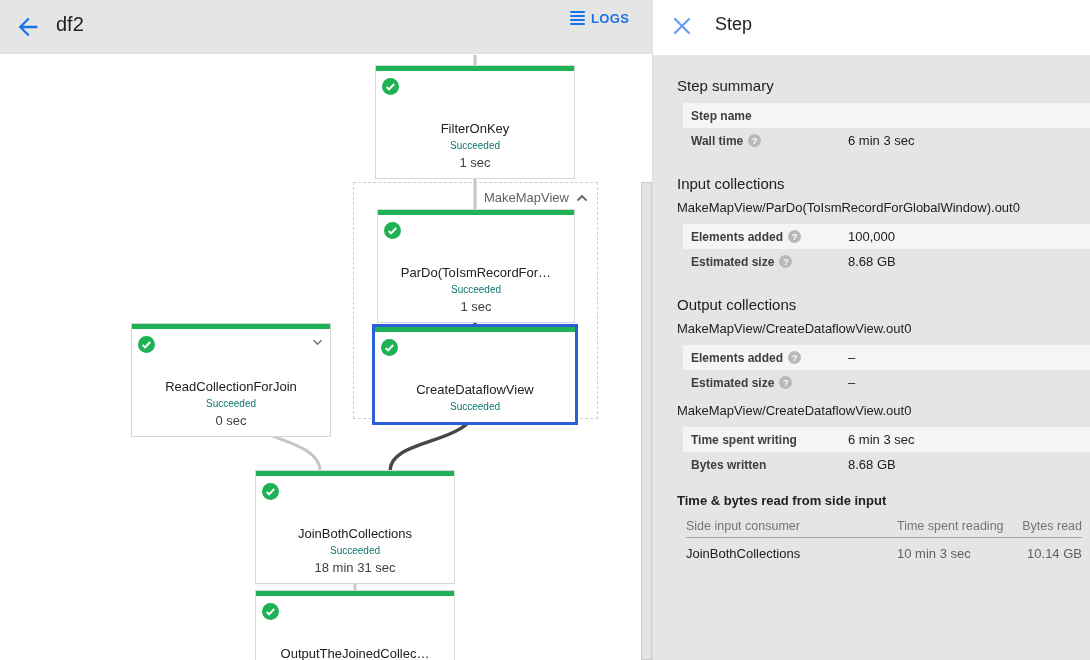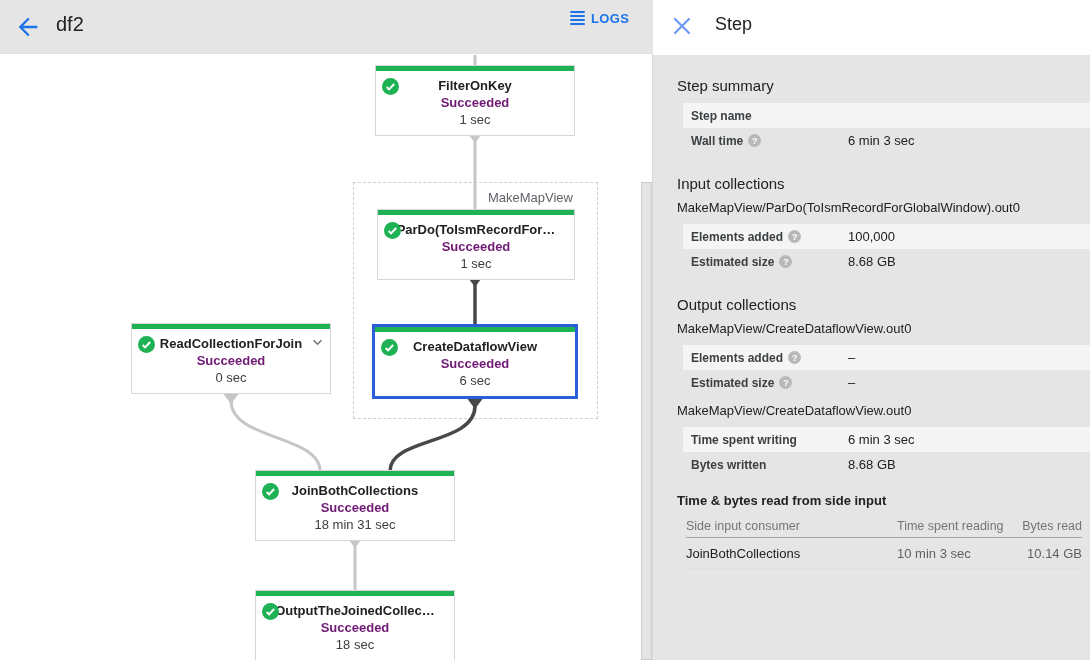--- a/index.html
+++ b/index.html
@@ -43,30 +43,30 @@
   .col-time { width:121px; }
   .col-bytes { flex:1; text-align:right; }
   .si-tr .col-consumer { color:#202124; }
   .si-tr .col-time, .si-tr .col-bytes { color:#616161; }
 
   
   .graph-pane { position:absolute; left:0; top:55px; width:652px; height:605px; background:#fff; }
   .edges { position:absolute; left:0; top:0; width:652px; height:660px; z-index:2; pointer-events:none; }
   .group-box { position:absolute; left:353px; top:182px; width:245px; height:237px;
                border:1.5px dashed #cfcfcf; z-index:1; }
-  .group-label { position:absolute; right:24px; top:7px; display:flex; align-items:center; gap:7px;
-                 font-size:13px; color:#5f6368;flex-direction:column; }
+  .group-label { position:absolute; right:9px; top:7px; display:flex; align-items:center; gap:7px;
+                 font-size:13px; color:#5f6368; }
 
   .node { position:absolute; width:200px; background:#fff; border:1px solid #d7d7d7;
           text-align:center; z-index:3; cursor:pointer; }
   .node .bar { height:5px; background:#1eb255; }
   .node .body { position:relative; padding:6px 6px 7px 6px; }
   .node .check { position:absolute; left:6px; top:7px; width:17px; height:17px; }
-  .node .title { font-size:13px; font-weight:700; color:#212121; line-height:17px; }
-  .node .status { font-size:13px; color:#701a75; line-height:17px;font-weight:bold; }
+  .node .title { font-size:13px; font-weight:400; color:#212121; line-height:17px;margin-top:43px; }
+  .node .status { font-size:10px; color:#0f766e; line-height:17px; }
   .node .time { font-size:13px; color:#3c4043; line-height:17px; }
   .node.selected { border:3px solid #2a5fd9; }
   .node .exp-chevron { position:absolute; right:7px; top:10px; }
 
   .n-filter { left:375px; top:65px; }
   .n-pardo  { left:377px; top:209px; width:198px; }
   .n-read   { left:131px; top:323px; }
   .n-create { left:372px; top:324px; width:206px; }
   .n-join   { left:255px; top:470px; }
   .n-output { left:255px; top:590px; }
@@ -154,21 +154,20 @@
 
     <div class="node selected n-create" style="top:269px;">
       <div class="bar"></div>
       <div class="body">
         <svg class="check" viewBox="0 0 24 24">
           <circle cx="12" cy="12" r="12" fill="#1eb255"></circle>
           <path d="M6.6 12.6l3.4 3.4 7.2-7.6" stroke="#fff" stroke-width="2.8" fill="none"></path>
         </svg>
         <div class="title">CreateDataflowView</div>
         <div class="status">Succeeded</div>
-        <div class="time">6 sec</div>
       </div>
     </div>
 
     <div class="node n-join" style="top:415px;">
       <div class="bar"></div>
       <div class="body">
         <svg class="check" viewBox="0 0 24 24">
           <circle cx="12" cy="12" r="12" fill="#1eb255"></circle>
           <path d="M6.6 12.6l3.4 3.4 7.2-7.6" stroke="#fff" stroke-width="2.8" fill="none"></path>
         </svg>

